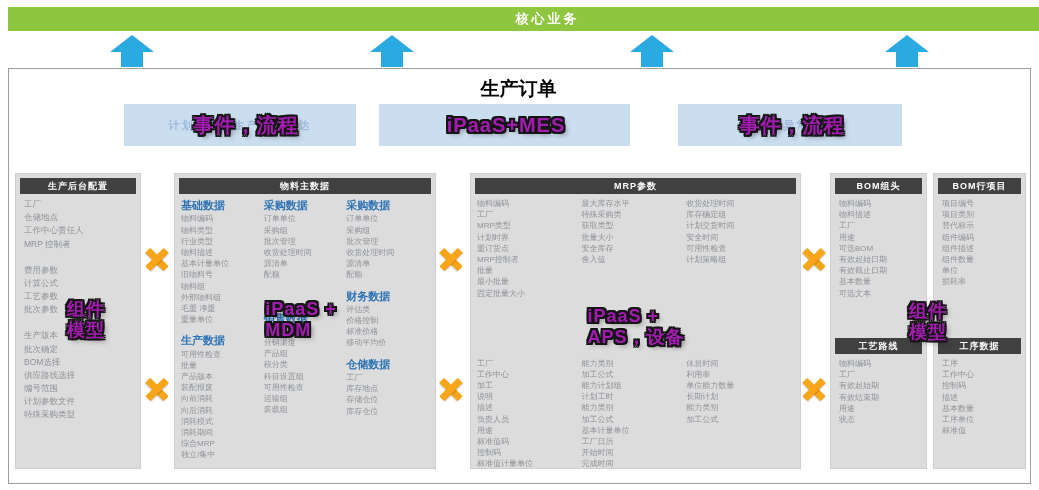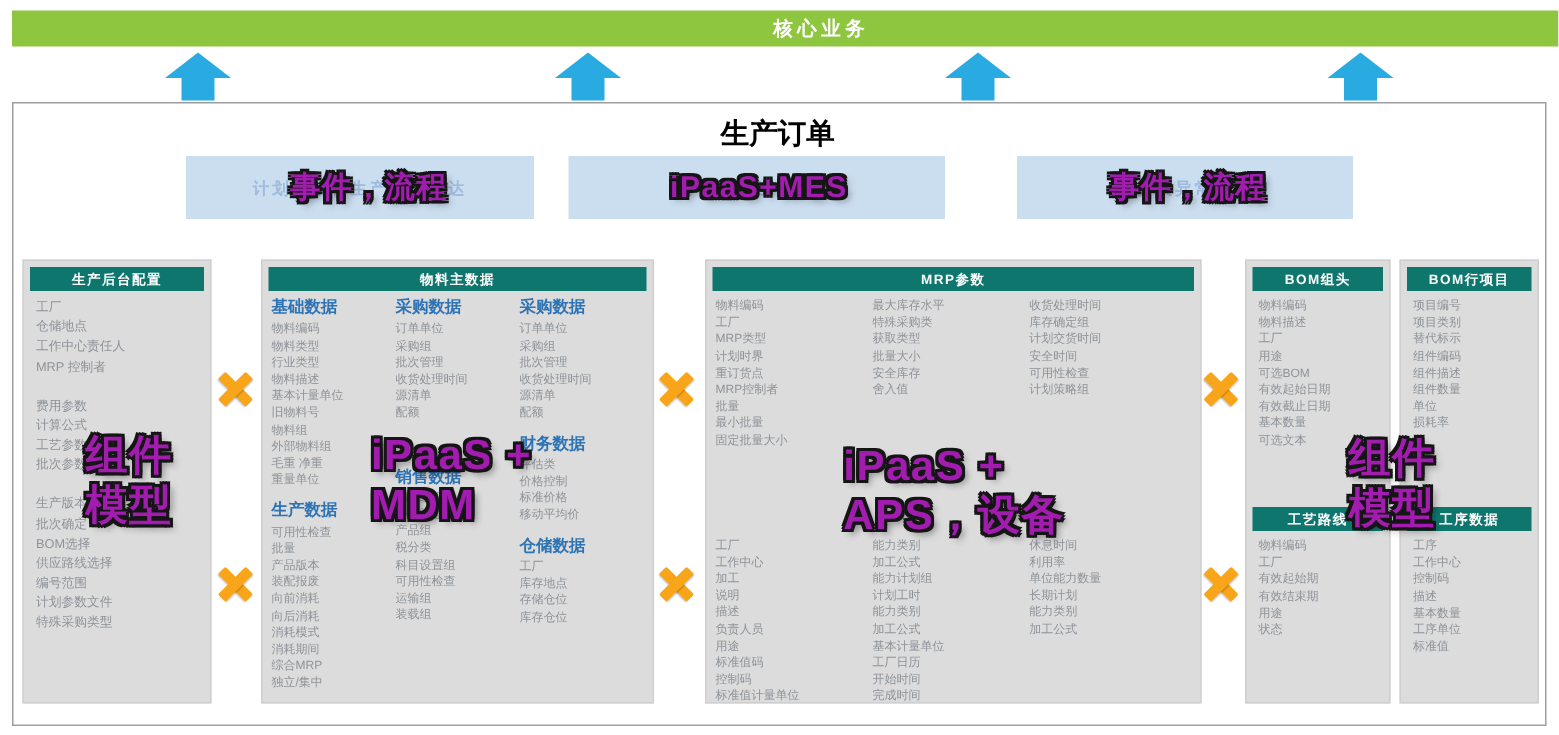--- a/index.html
+++ b/index.html
@@ -29,26 +29,26 @@
           display:flex;align-items:center;justify-content:center;}
   .pbox .faint{font-size:11px;font-weight:bold;color:rgba(84,130,190,0.38);letter-spacing:2px;white-space:nowrap;}
 
   
   .ol{position:absolute;transform:translate(-50%,-50%);z-index:5;color:#a21caf;font-weight:bold;
       text-align:left;white-space:pre-line;line-height:1.18;letter-spacing:1px;
       text-shadow:-2px -2px 0 #151515,2px -2px 0 #151515,-2px 2px 0 #151515,2px 2px 0 #151515,
                   -2px 0 0 #151515,2px 0 0 #151515,0 -2px 0 #151515,0 2px 0 #151515,
                   3px 3px 5px rgba(0,0,0,0.45);}
   .ol-md{font-size:20px;white-space:nowrap;}
-  .ol-lg{font-size:28px;}
+  .ol-lg{font-size:18px;}
 
   
   .panel{position:absolute;top:173px;background:#DCDCDC;border:1px solid #CFCFCF;
          box-sizing:border-box;overflow:hidden;}
-  .panel-hd{margin:4px 4px 2px 4px;height:16px;background:#0f766e;color:#FCFDFE;
+  .panel-hd{margin:4px 4px 2px 4px;height:16px;background:#404040;color:#FCFDFE;
          font-size:9px;font-weight:bold;letter-spacing:1px;
          display:flex;align-items:center;justify-content:center;white-space:nowrap;}
   .plist{padding:2px 8px;}
   .p-item{font-size:8px;color:#8E9399;line-height:1.4;min-height:11px;white-space:nowrap;}
   .plist-airy .p-item{font-size:8.5px;line-height:1.55;min-height:13px;}
 
   .cols{display:flex;padding:2px 6px;}
   .col{flex:1;min-width:0;}
   .sec-title{font-size:11px;font-weight:bold;color:#2E74B5;line-height:1.4;white-space:nowrap;}
   .mt-sm{margin-top:8px;}

